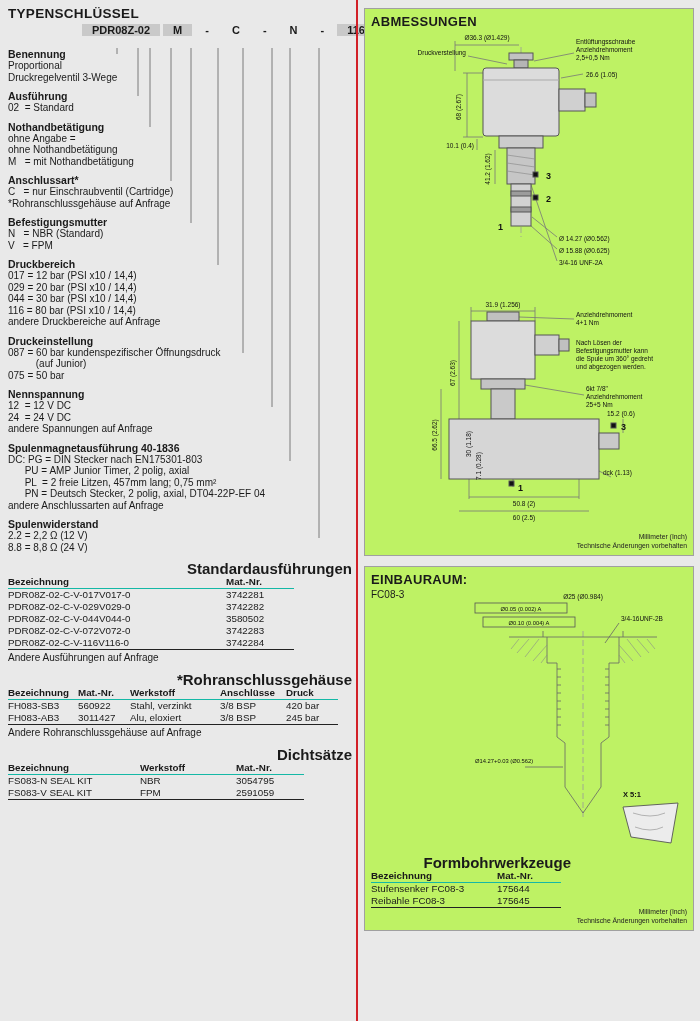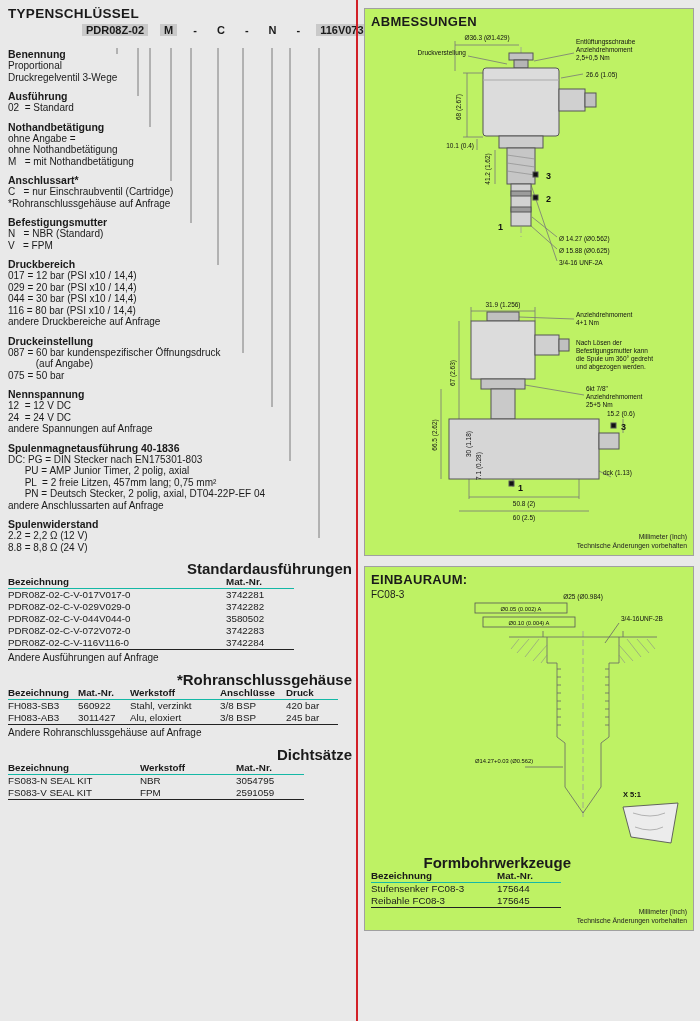--- a/index.html
+++ b/index.html
@@ -3,21 +3,21 @@
 <meta charset="utf-8">
 <style>
   html,body{margin:0;padding:0;width:700px;height:1021px;overflow:hidden;
     background:#e9e9e9;font-family:"Liberation Sans",sans-serif;color:#1a1a1a;}
   .page{position:relative;width:700px;height:1021px;}
 
   
   .left-col{position:absolute;left:8px;top:6px;width:344px;}
   .col-title{font-size:13.5px;font-weight:bold;letter-spacing:.3px;height:18px;}
   .code-row{margin-left:74px;height:18px;font-size:11px;font-weight:bold;white-space:nowrap;}
-  .code-row .tok{display:inline-block;margin-right:12px;padding:0 4px;}
+  .code-row .tok{display:inline-block;margin-right:3px;padding:0 10px;}
   .code-row .hl{background:#c9c9c9;}
   .connectors{position:absolute;left:0;top:42px;z-index:0;pointer-events:none;}
   .sections{position:relative;z-index:1;margin-top:6px;}
   .sec{margin-bottom:7px;}
   .sec-h{font-size:10.5px;font-weight:bold;line-height:12px;}
   .sec-line{font-size:10px;line-height:11.5px;white-space:pre;}
 
   .tbl-title{font-size:15px;font-weight:bold;margin-top:9px;line-height:13px;text-align:right;}
   table{border-collapse:collapse;margin-top:1px;}
   th,td{font-size:9.8px;line-height:12px;text-align:left;padding:0 2px 0 0;font-weight:normal;}
@@ -88,21 +88,21 @@
         <div class="sec-h">Druckbereich</div>
         <div class="sec-line">017 = 12 bar (PSI x10 / 14,4)</div>
         <div class="sec-line">029 = 20 bar (PSI x10 / 14,4)</div>
         <div class="sec-line">044 = 30 bar (PSI x10 / 14,4)</div>
         <div class="sec-line">116 = 80 bar (PSI x10 / 14,4)</div>
         <div class="sec-line">andere Druckbereiche auf Anfrage</div>
       </div>
       <div class="sec">
         <div class="sec-h">Druckeinstellung</div>
         <div class="sec-line">087 = 60 bar kundenspezifischer Öffnungsdruck</div>
-        <div class="sec-line">          (auf Angabe)</div>
+        <div class="sec-line">          (auf Junior)</div>
         <div class="sec-line">075 = 50 bar</div>
       </div>
       <div class="sec">
         <div class="sec-h">Nennspannung</div>
         <div class="sec-line">12  = 12 V DC</div>
         <div class="sec-line">24  = 24 V DC</div>
         <div class="sec-line">andere Spannungen auf Anfrage</div>
       </div>
       <div class="sec">
         <div class="sec-h">Spulenmagnetausführung 40-1836</div>

